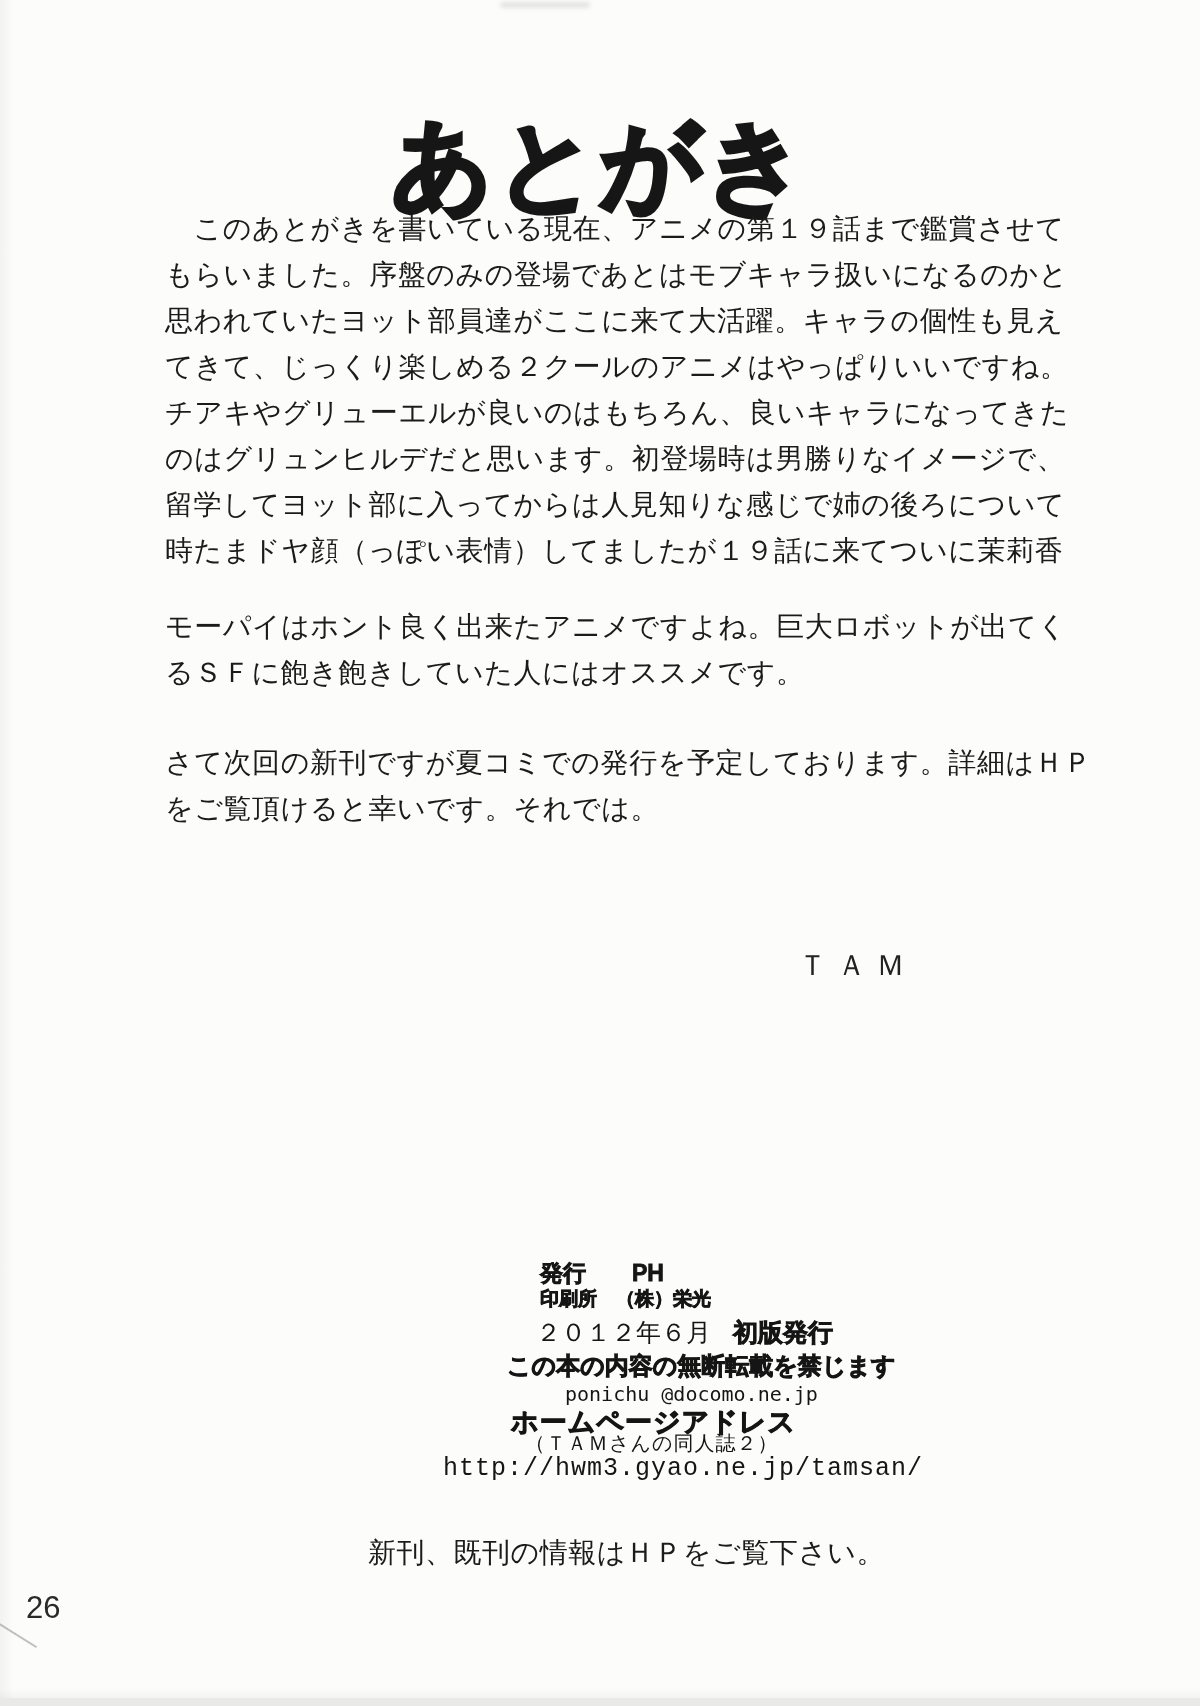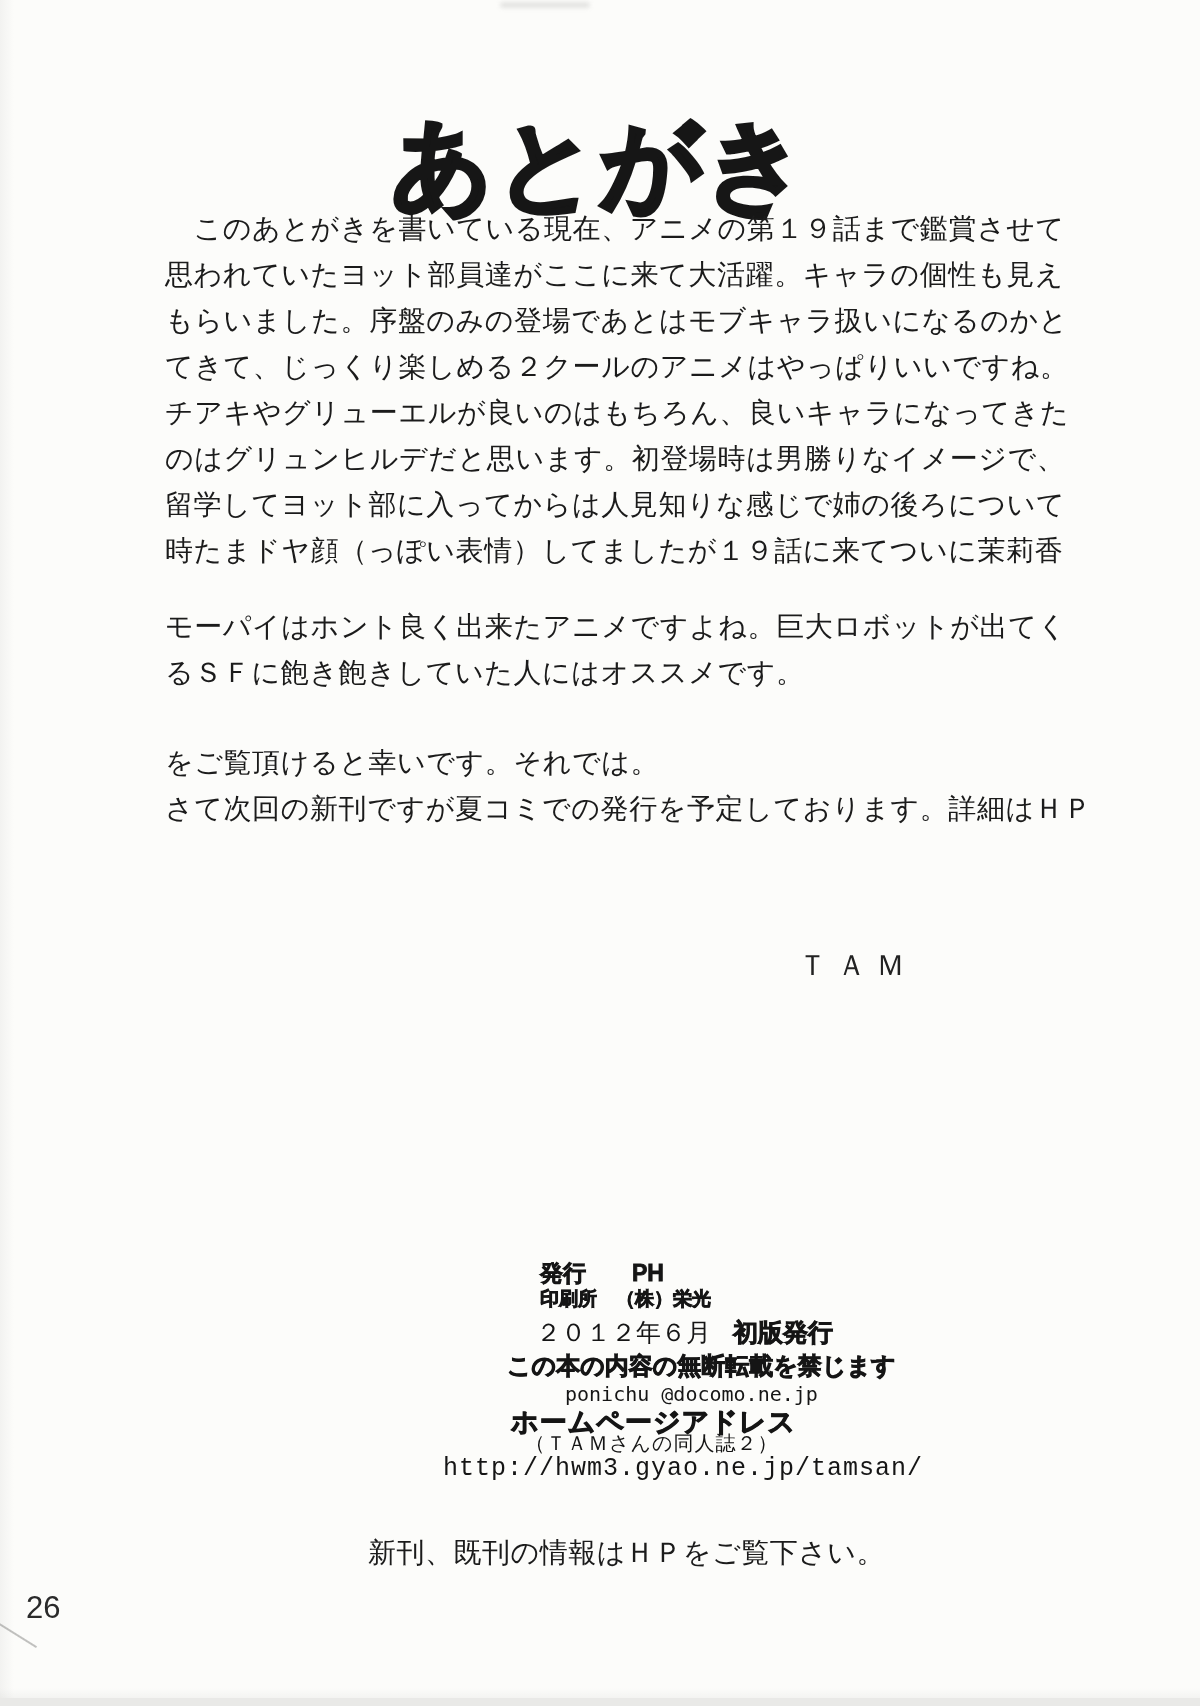--- a/index.html
+++ b/index.html
@@ -111,35 +111,35 @@
 <div class="page">
   <div class="edge-shade"></div>
   <div class="smudge-top"></div>
   <div class="scratch-bottom-left"></div>
 
   <h1 class="title">あとがき</h1>
 
   <div class="body-text">
     <div class="para p1">
       <div class="line">　このあとがきを書いている現在、アニメの第１９話まで鑑賞させて</div>
+      <div class="line">もらいました。序盤のみの登場であとはモブキャラ扱いになるのかと</div>
       <div class="line">思われていたヨット部員達がここに来て大活躍。キャラの個性も見え</div>
-      <div class="line">もらいました。序盤のみの登場であとはモブキャラ扱いになるのかと</div>
       <div class="line">てきて、じっくり楽しめる２クールのアニメはやっぱりいいですね。</div>
       <div class="line">チアキやグリューエルが良いのはもちろん、良いキャラになってきた</div>
       <div class="line">のはグリュンヒルデだと思います。初登場時は男勝りなイメージで、</div>
       <div class="line">留学してヨット部に入ってからは人見知りな感じで姉の後ろについて</div>
       <div class="line">時たまドヤ顔（っぽい表情）してましたが１９話に来てついに茉莉香</div>
     </div>
     <div class="para p2">
       <div class="line">モーパイはホント良く出来たアニメですよね。巨大ロボットが出てく</div>
       <div class="line">るＳＦに飽き飽きしていた人にはオススメです。</div>
     </div>
     <div class="para p3">
+      <div class="line">さて次回の新刊ですが夏コミでの発行を予定しております。詳細はＨＰ</div>
       <div class="line">をご覧頂けると幸いです。それでは。</div>
-      <div class="line">さて次回の新刊ですが夏コミでの発行を予定しております。詳細はＨＰ</div>
     </div>
   </div>
 
   <div class="signature">ＴＡＭ</div>
 
   <div class="colophon">
     <div class="c-line c-pub">発行　　PH</div>
     <div class="c-line c-print">印刷所　（株）栄光</div>
     <div class="c-line c-date"><span>２０１２年６月</span><span class="edition">初版発行</span></div>
     <div class="c-line c-copy">この本の内容の無断転載を禁じます</div>

